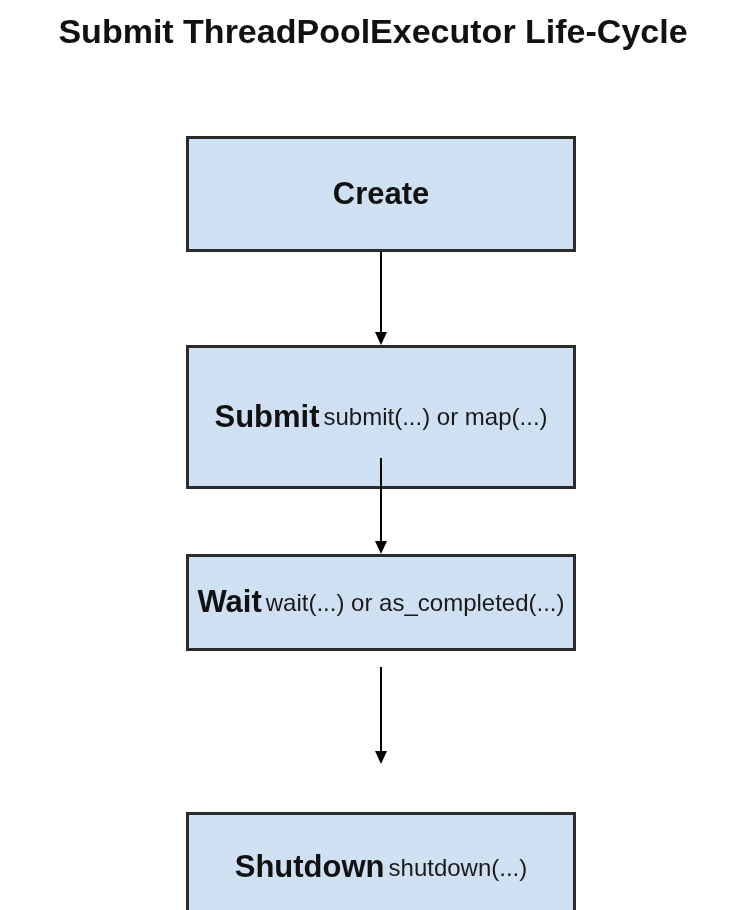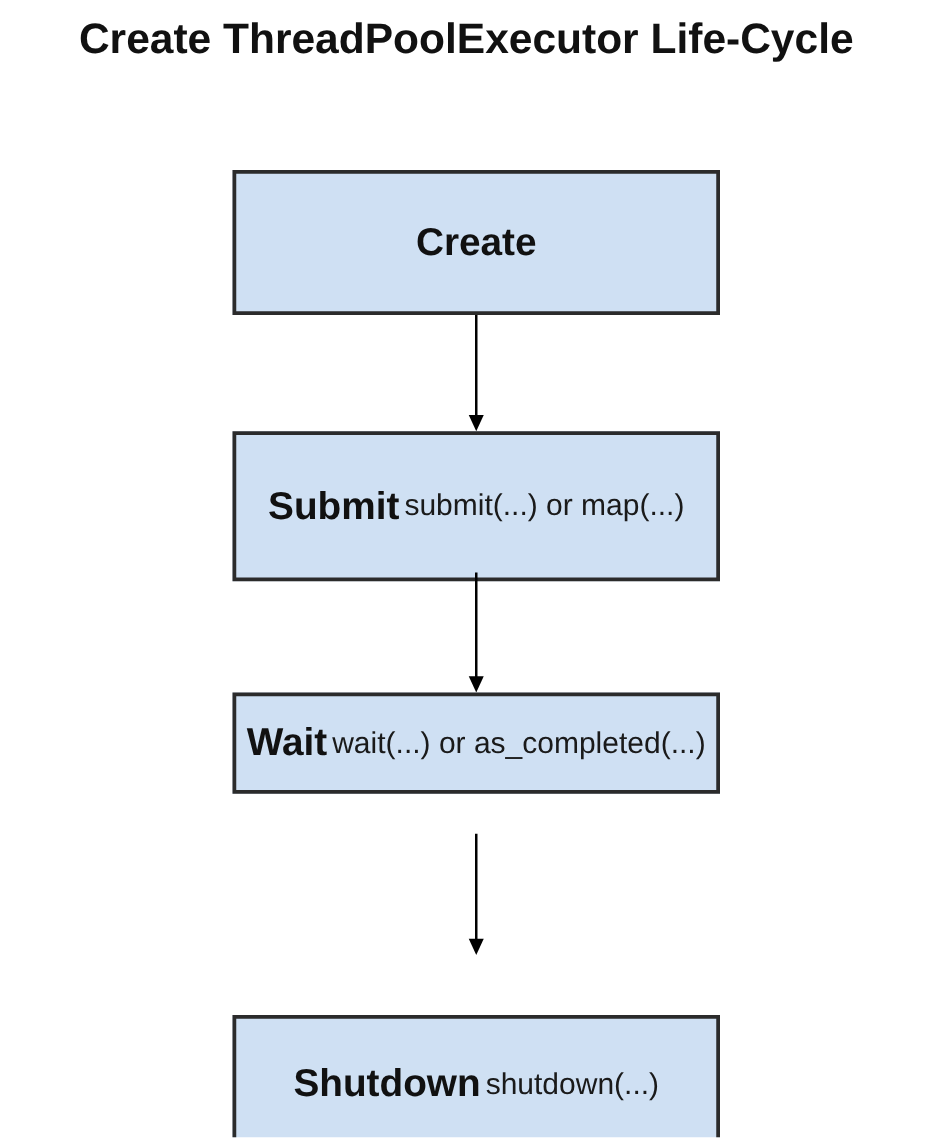--- a/index.html
+++ b/index.html
@@ -45,22 +45,22 @@
     color: #111111;
     line-height: 1.1;
   }
   .node-sublabel {
     font-size: 24px;
     font-weight: normal;
     color: #1a1a1a;
     line-height: 1.15;
   }
   #node-create   { top: 136px; height: 116px; }
-  #node-submit   { top: 345px; height: 120px; }
-  #node-wait     { top: 554px; height: 81px; }
+  #node-submit   { top: 345px; height: 144px; }
+  #node-wait     { top: 554px; height: 97px; }
   #node-shutdown { top: 764px; height: 111px; }
 
   .arrow {
     position: absolute;
     left: 375px;
     width: 13px;
   }
   .arrow-line {
     position: absolute;
     left: 5px;
@@ -83,21 +83,21 @@
   #arrow-2 { top: 458px; height: 96px; }
   #arrow-2 .arrow-line { height: 84px; }
   #arrow-3 { top: 667px; height: 97px; }
   #arrow-3 .arrow-line { height: 85px; }
 </style>
 </head>
 <body>
 
 <div class="canvas">
 
-  <div class="diagram-title" style="color: rgb(17, 17, 17);">Create ThreadPoolExecutor Life-Cycle</div>
+  <div class="diagram-title" style="color: rgb(17, 17, 17);">Submit ThreadPoolExecutor Life-Cycle</div>
 
   <div class="node" id="node-create" style="background-color: rgb(207, 224, 243); border-color: rgb(43, 43, 43);">
     <div class="node-label">Create</div>
   </div>
 
   <div class="arrow" id="arrow-1">
     <div class="arrow-line" style="background-color: rgb(0, 0, 0);"></div>
     <div class="arrow-head" style="border-top-color: rgb(0, 0, 0);"></div>
   </div>
 

